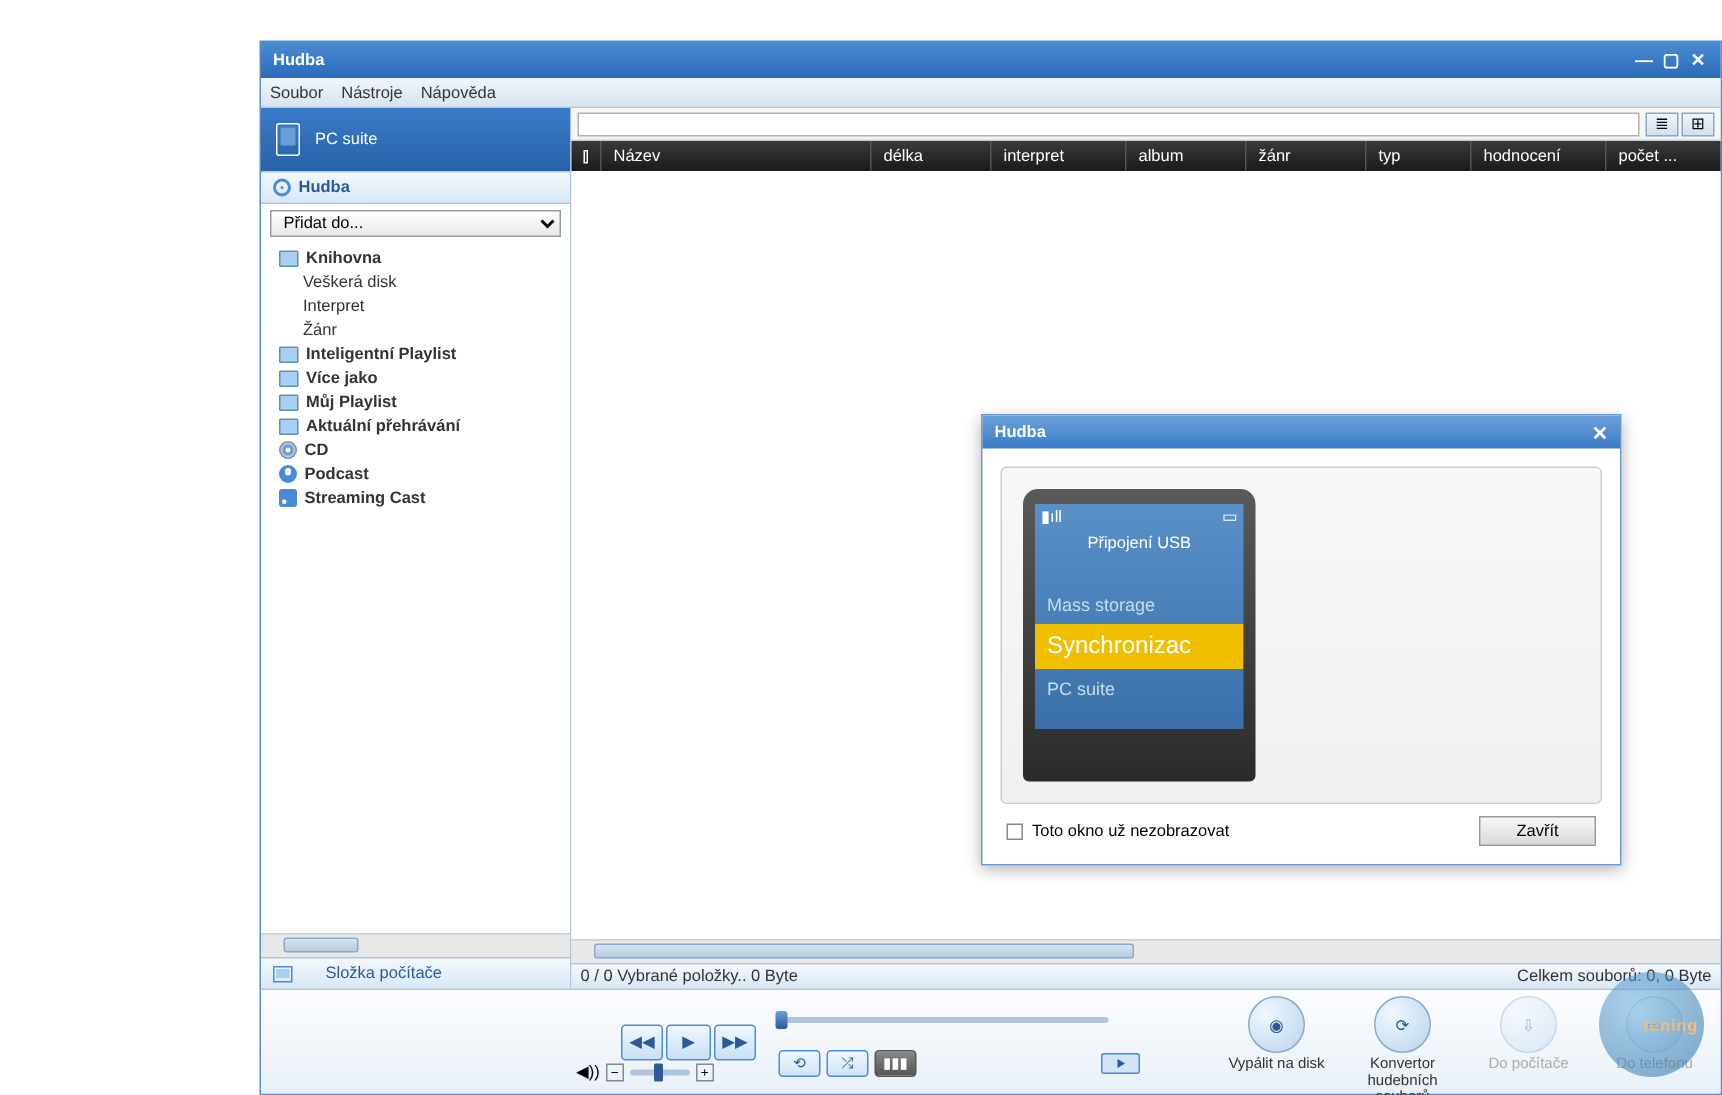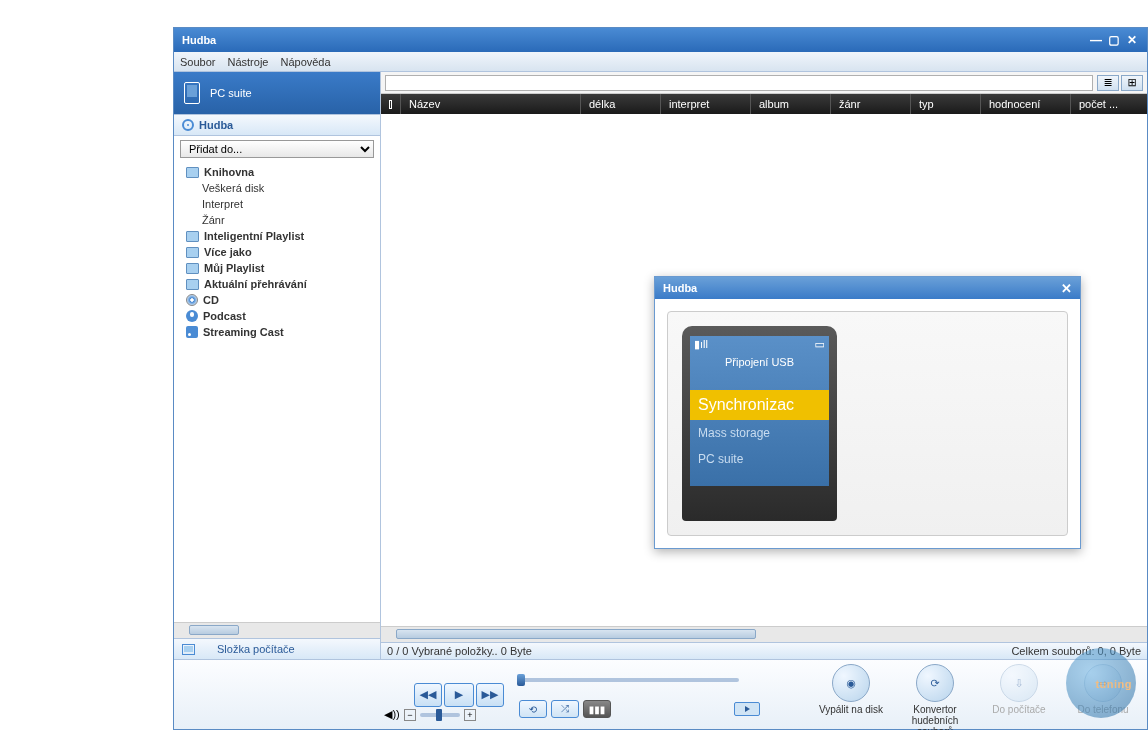--- a/index.html
+++ b/index.html
@@ -231,25 +231,32 @@
           <div class="dialog-body">
             <div class="dialog-inner">
               <div class="phone-graphic">
                 <div class="phone-screen">
                   <div class="phone-status">
                       <span>▮ıll</span>
                       <span>▭</span>
                     </div>
                   <div class="phone-header">Připojení USB</div>
                   <div style="height:18px"></div>
+                  <div class="phone-item">Mass storage</div>
                   <div class="phone-item sel">Synchronizac</div>
-                  <div class="phone-item">Mass storage</div>
                   <div class="phone-item">PC suite</div>
                 </div>
               </div>
+            </div>
+            <div class="dialog-footer">
+              <span class="chk"></span>
+              <span>Toto okno už nezobrazovat</span>
+              <div class="btn">
+                  <span>Zavřít</span>
+                </div>
             </div>
           </div>
         </div>
 
       </div>
       <div class="main-scroll">
           <div class="thumb"></div>
         </div>
       <div class="statusbar">
         <span>0 / 0 Vybrané položky.. 0 Byte</span>

